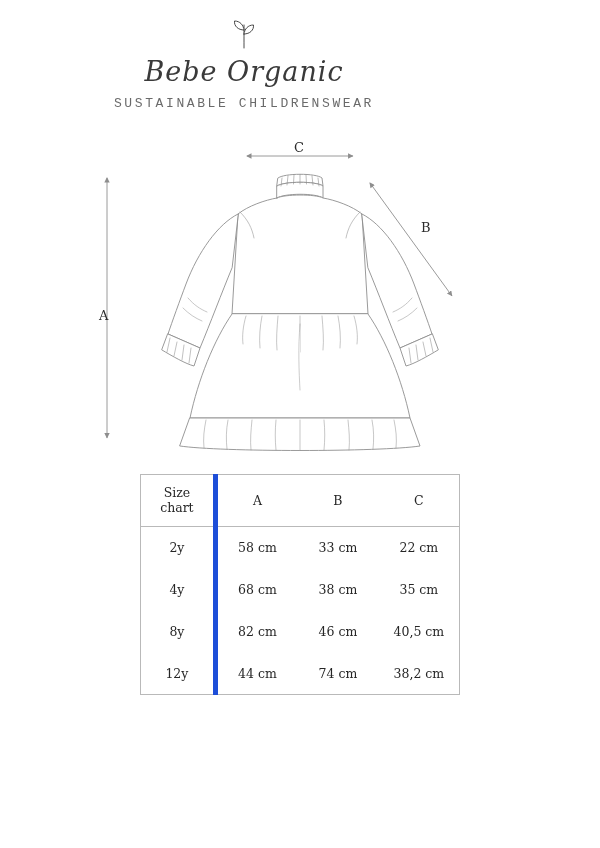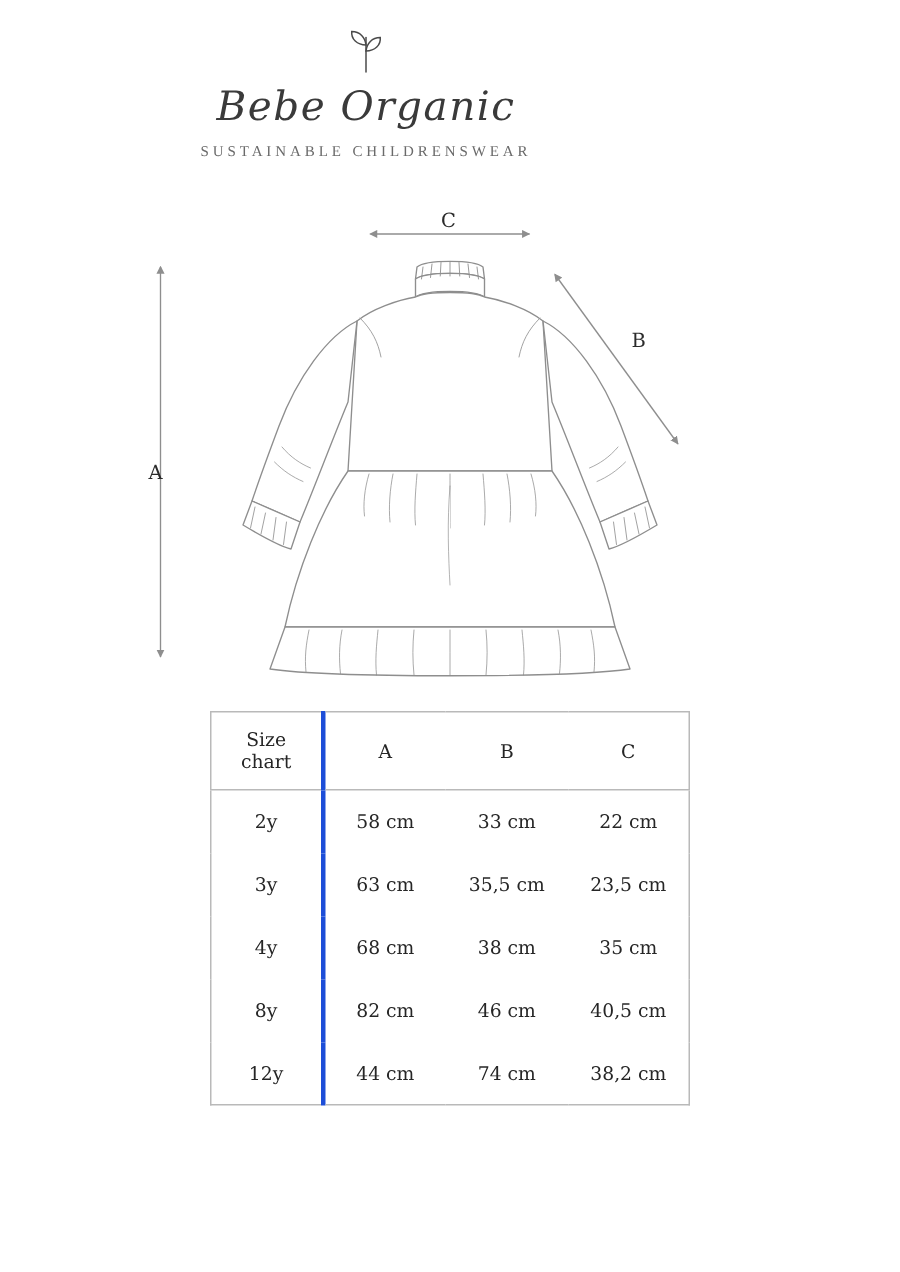--- a/index.html
+++ b/index.html
@@ -33,22 +33,22 @@
   }
   .brand-name {
     font-family: "DejaVu Serif", serif;
     font-style: italic;
     font-size: 27px;
     letter-spacing: 1px;
     color: #3a3a3a;
     margin-top: 4px;
   }
   .brand-tagline {
-    font-family: Liberation Serif, serif;
-    font-size: 10px;
+    font-family: Liberation Mono, monospace;
+    font-size: 13px;
     letter-spacing: 2.6px;
     color: #6a6a6a;
     margin-top: 9px;
   }
 
   
   .illustration {
     position: absolute;
     top: 128px;
     left: 0;
@@ -96,21 +96,21 @@
     border-left: 1px solid #b9b9b9;
     border-right: 1px solid #b9b9b9;
   }
   table.size-chart thead th {
     height: 52px;
     border-bottom: 1px solid #b9b9b9;
   }
   table.size-chart th.col-size,
   table.size-chart td.col-size {
     width: 75px;
-    border-right: 3px solid #1d4ed8;
+    border-right: 5px solid #1d4ed8;
   }
   table.size-chart th.col-a, table.size-chart td.col-a { width: 82px; }
   table.size-chart th.col-b, table.size-chart td.col-b { width: 82px; }
   table.size-chart th.col-c, table.size-chart td.col-c { width: 81px; }
 
   .size-head-line1 { display: block; line-height: 1.15; }
   .size-head-line2 { display: block; line-height: 1.15; }
 </style>
 </head>
 <body>
@@ -269,26 +269,20 @@
       </tr>
     </thead>
     <tbody>
       <tr>
         <td class="col-size">2y</td>
         <td class="col-a">58 cm</td>
         <td class="col-b">33 cm</td>
         <td class="col-c">22 cm</td>
       </tr>
       <tr>
-        <td class="col-size">3y</td>
-        <td class="col-a">63 cm</td>
-        <td class="col-b">35,5 cm</td>
-        <td class="col-c">23,5 cm</td>
-      </tr>
-      <tr>
         <td class="col-size">4y</td>
         <td class="col-a">68 cm</td>
         <td class="col-b">38 cm</td>
         <td class="col-c">35 cm</td>
       </tr>
       <tr>
         <td class="col-size">8y</td>
         <td class="col-a">82 cm</td>
         <td class="col-b">46 cm</td>
         <td class="col-c">40,5 cm</td>

